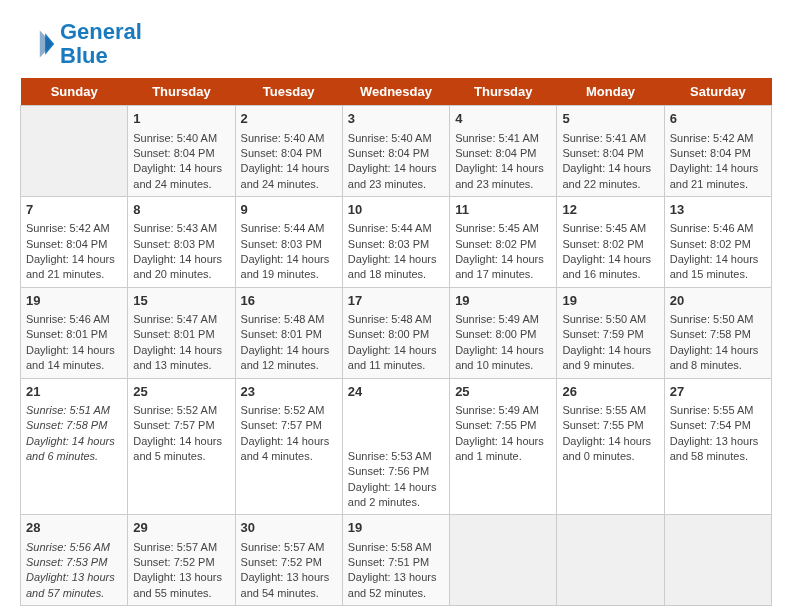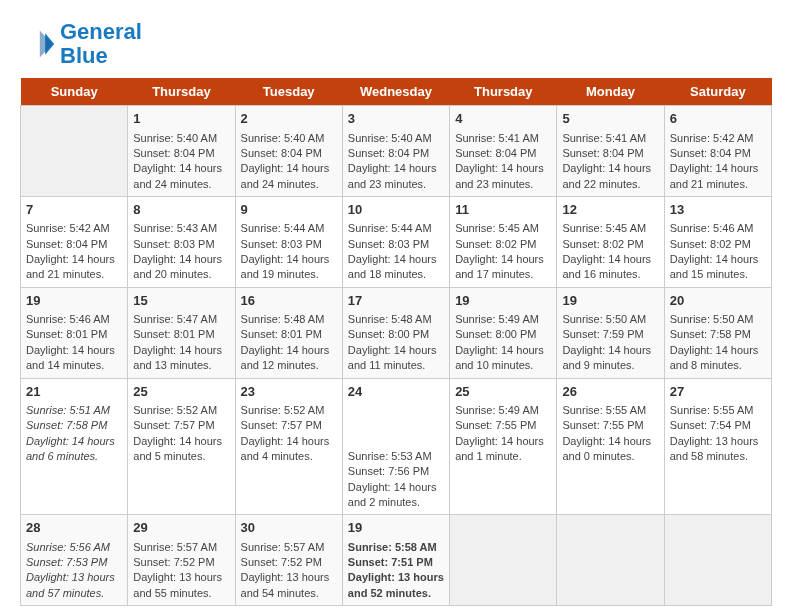--- a/index.html
+++ b/index.html
@@ -339,21 +339,21 @@
         </td>
         <td>
           <span class="day-number">30</span>
           <div class="day-info" style="white-space: pre-line;">Sunrise: 5:57 AM
 Sunset: 7:52 PM
 Daylight: 13 hours
 and 54 minutes.</div>
         </td>
         <td>
           <span class="day-number">19</span>
-          <div class="day-info" style="white-space: pre-line; font-weight: bold;">Sunrise: 5:58 AM
+          <div class="day-info" style="white-space: pre-line;">Sunrise: 5:58 AM
 Sunset: 7:51 PM
 Daylight: 13 hours
 and 52 minutes.</div>
         </td>
         <td class="empty-cell"></td>
         <td class="empty-cell"></td>
         <td class="empty-cell"></td>
       </tr>
     </tbody>
 </table>

